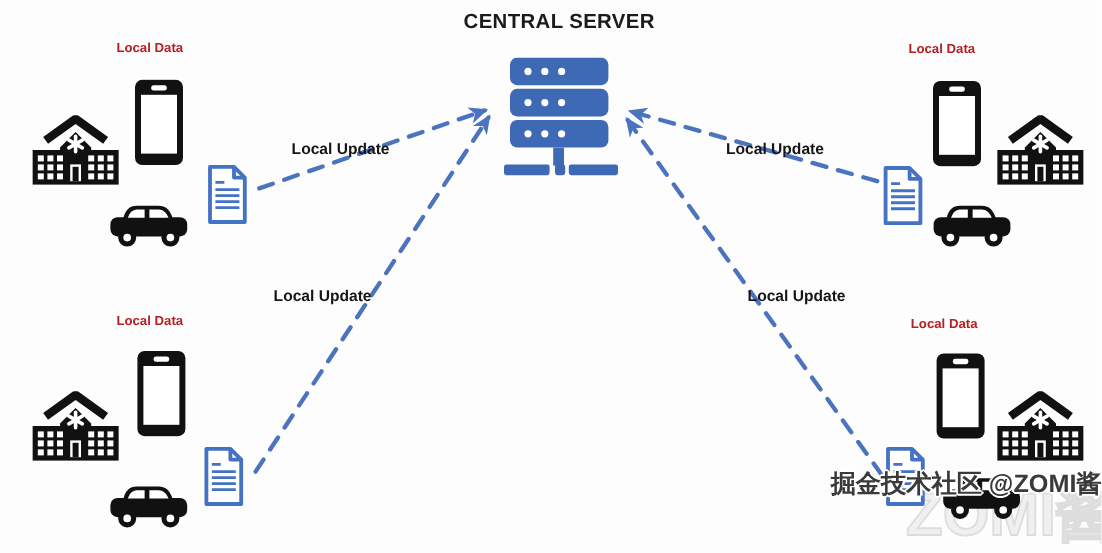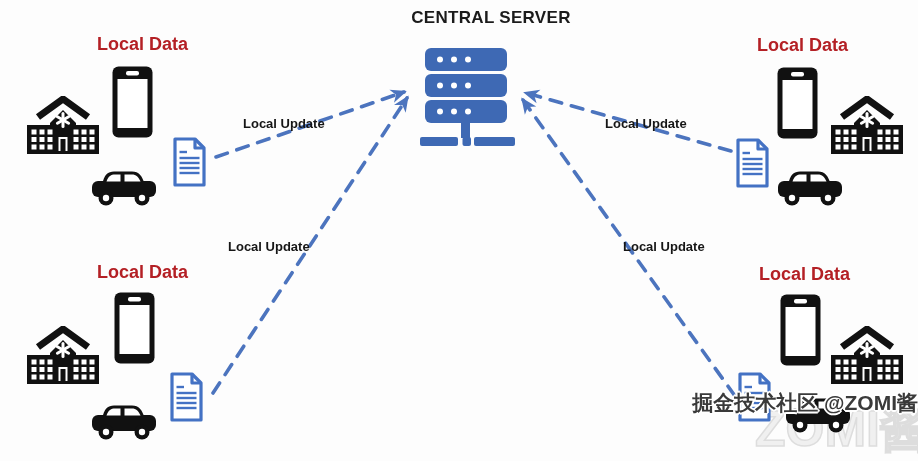--- a/index.html
+++ b/index.html
@@ -5,24 +5,24 @@
   html,body{margin:0;padding:0;background:#ffffff;}
   .canvas{
     position:relative;
     width:918px;height:461px;
     background:#fdfdfd;
     overflow:hidden;
     font-family:"Liberation Sans","DejaVu Sans",sans-serif;
   }
   .title{
     position:absolute;left:466px;top:8px;transform:translateX(-50%);
-    font-size:17px;font-weight:bold;color:#1b1b1b;letter-spacing:.3px;white-space:nowrap;margin-left:25px;
+    font-size:17px;font-weight:bold;color:#1b1b1b;letter-spacing:.3px;white-space:nowrap;
   }
   .local-data{
-    position:absolute;font-size:18px;font-weight:bold;color:#b42025;white-space:nowrap;
+    position:absolute;font-size:11px;font-weight:bold;color:#b42025;white-space:nowrap;
   }
   .local-update{
     position:absolute;font-size:13px;font-weight:bold;color:#161616;white-space:nowrap;margin-top:16px;
   }
   svg.ic{position:absolute;display:block;}
   .arrows-layer{position:absolute;left:0;top:0;width:918px;height:461px;}
   .dashline{stroke:#4c74be;stroke-width:3.6;stroke-dasharray:12 10;stroke-linecap:round;fill:none;}
   .watermark{
     position:absolute;right:0px;top:389px;
     font-size:21px;font-weight:bold;color:#3a3a3a;white-space:nowrap;

